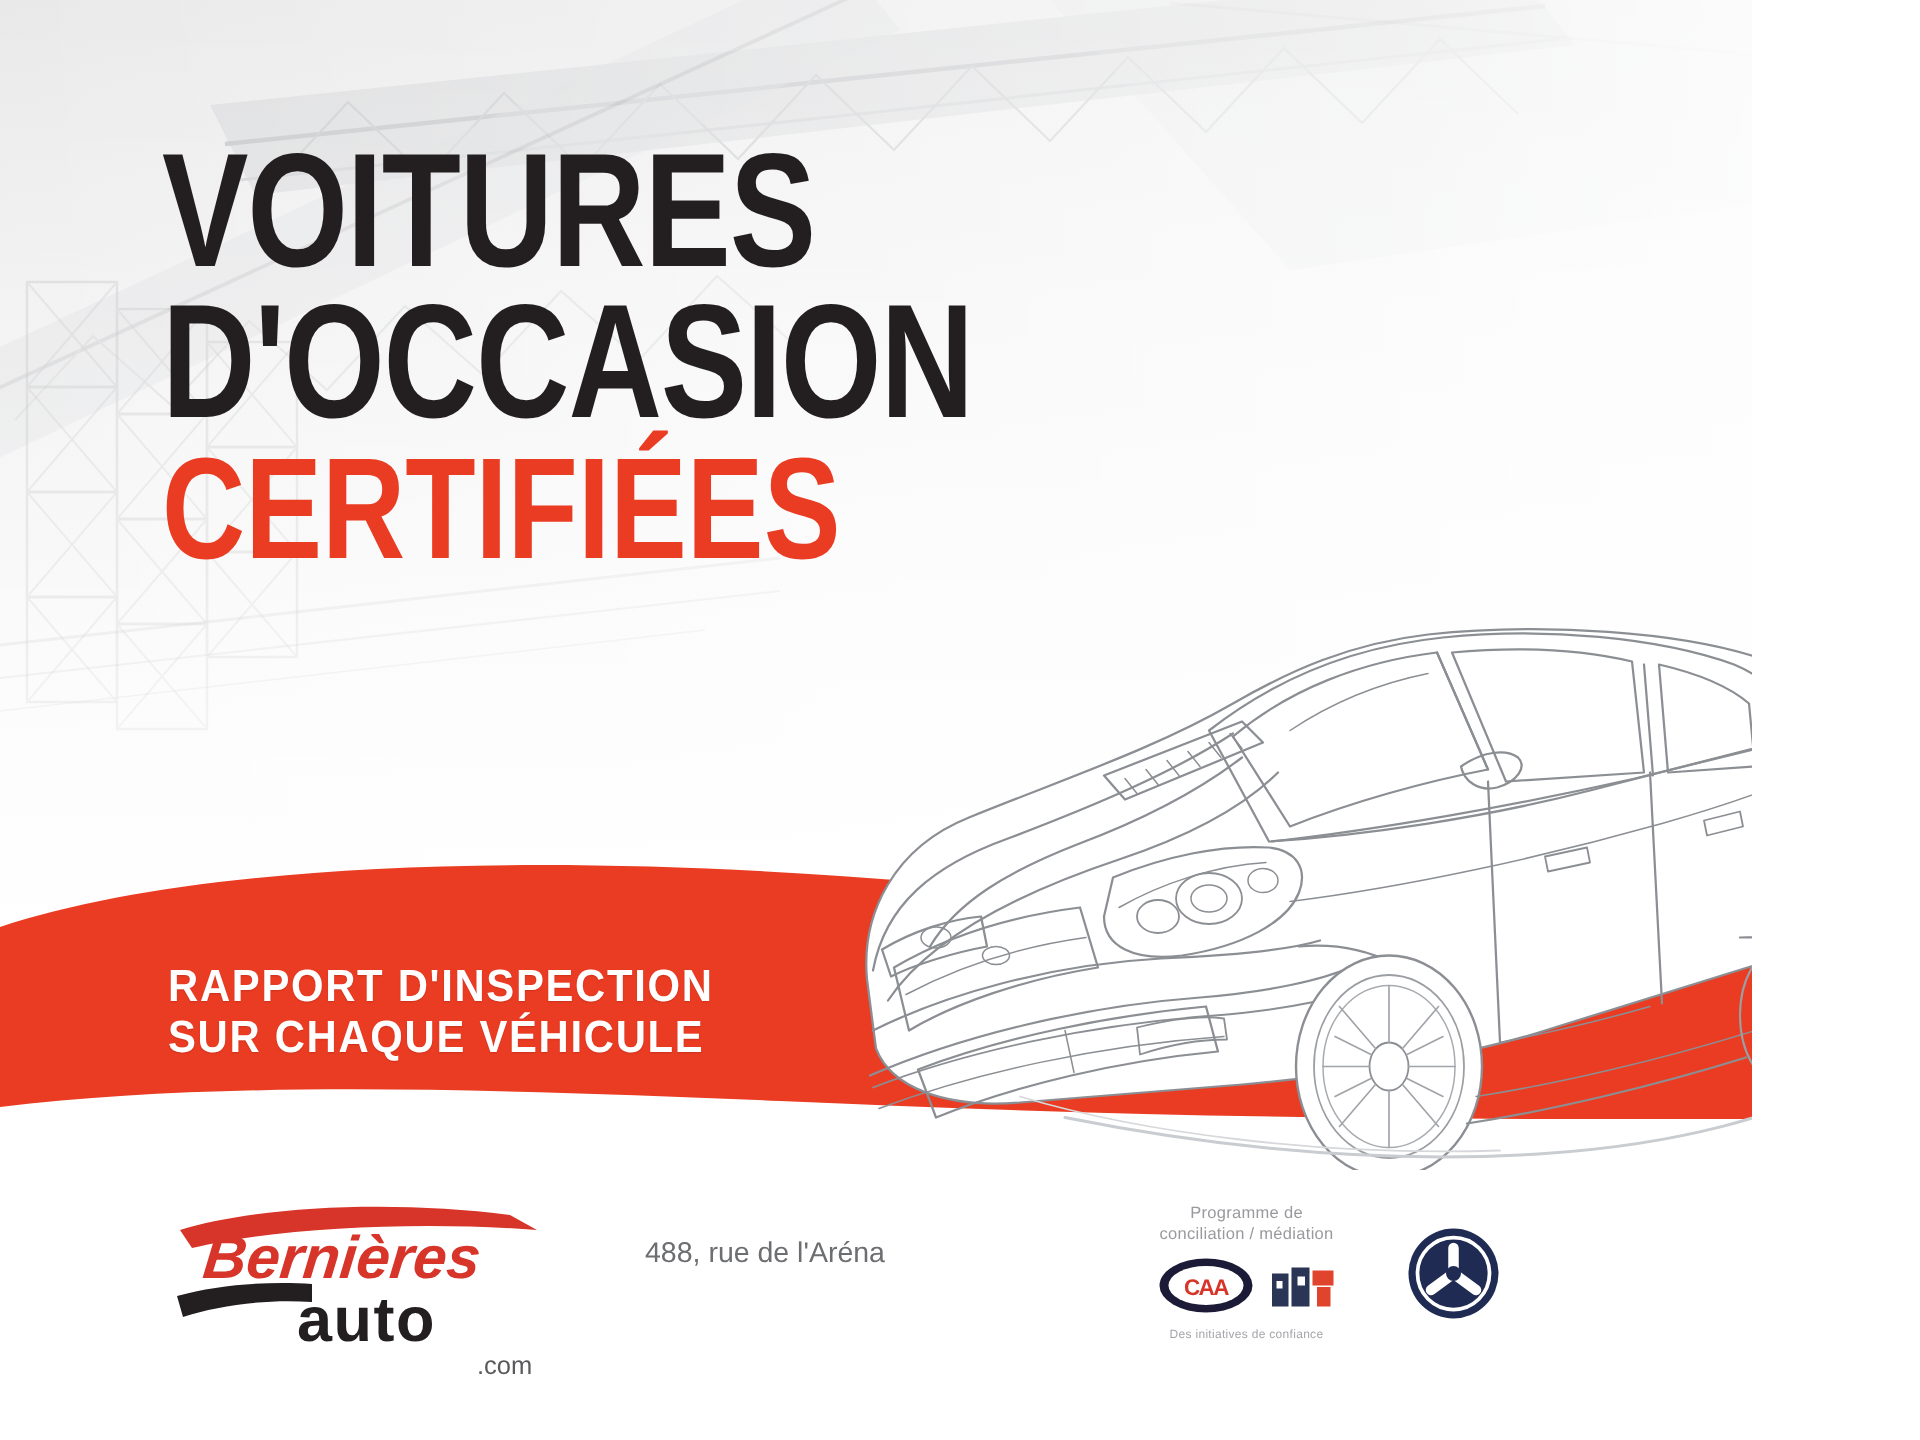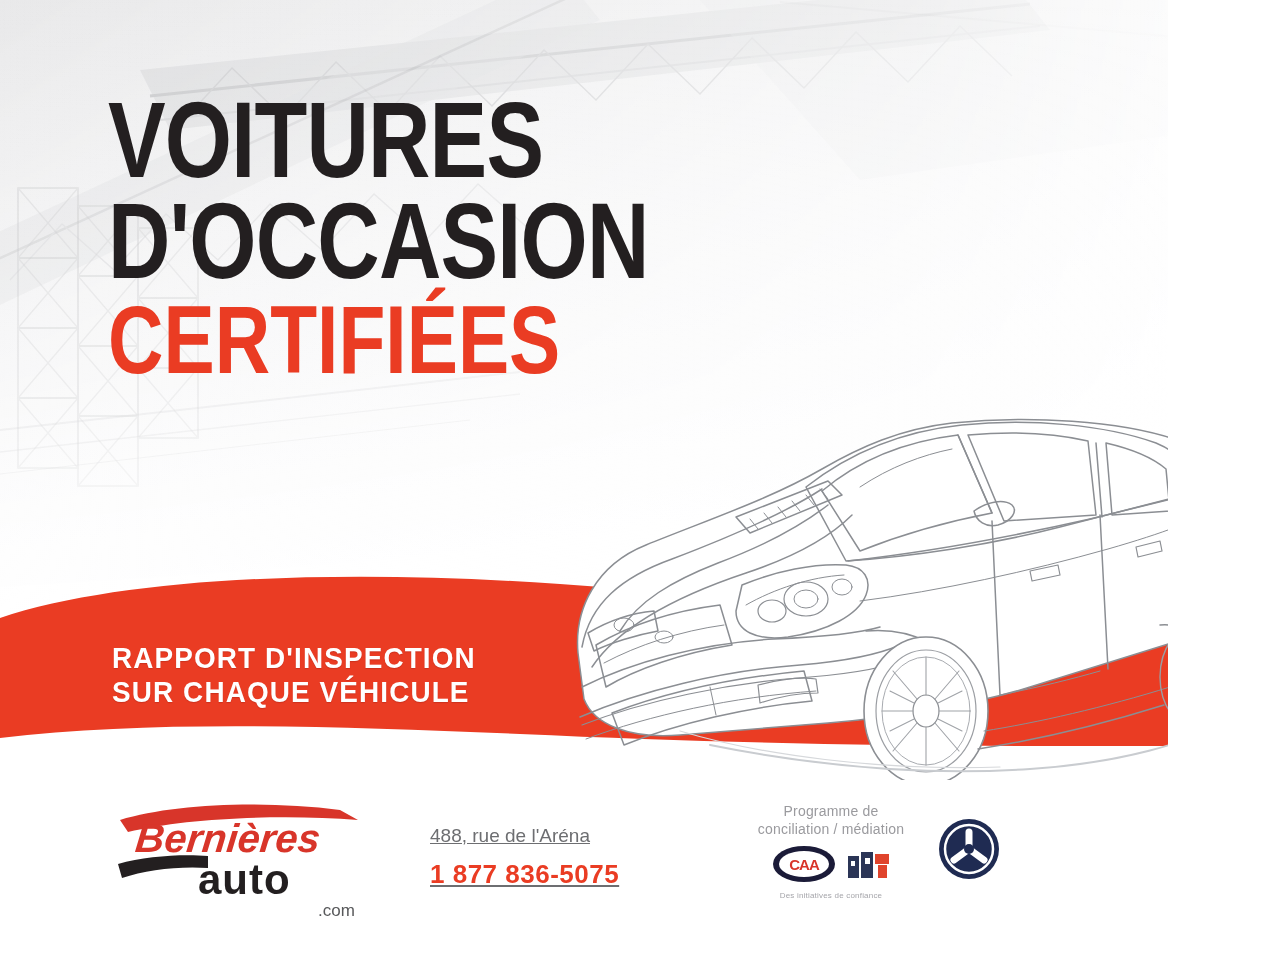--- a/index.html
+++ b/index.html
@@ -84,37 +84,36 @@
   }
   .logo svg{display:block;}
 
   
   .addr{
     position:absolute;left:430px;top:42px;
     color:#6d6e71;
     font-size:19px;
     line-height:1.45;
     white-space:nowrap;
-    text-decoration:underline;
   }
   .addr .phone{
     color:#ea3c23;
     font-weight:bold;
     font-size:26px;
     letter-spacing:.5px;
     margin-top:6px;
   }
 
   
   .caa{
     position:absolute;left:746px;top:22px;width:170px;height:115px;
     text-align:center;
   }
   .caa-cap{
-    font-size:14px;color:#9a9a9e;line-height:1.3;
+    font-size:11px;color:#9a9a9e;line-height:1.3;
     letter-spacing:.2px;
   }
   .caa-logos{
     margin-top:6px;display:flex;align-items:flex-end;justify-content:center;gap:10px;
   }
   .caa-foot{
     margin-top:3px;font-size:8px;color:#a5a5aa;letter-spacing:.2px;
   }
 
   
@@ -405,21 +404,20 @@
         <text x="28" y="54" font-family="'Liberation Sans',sans-serif" font-size="40" font-weight="bold" font-style="italic" fill="#d8352a" transform="skewX(-6)">Bernières</text>
 
         <text x="86" y="96" font-family="'Liberation Sans',sans-serif" font-size="42" font-weight="bold" fill="#231f20" letter-spacing="1">auto</text>
 
         <text x="206" y="118" font-family="'Liberation Sans',sans-serif" font-size="17" fill="#58595b">.com</text>
       </svg>
     </div>
 
     <div class="addr">
       <div>488, rue de l'Aréna</div>
-      <div class="phone">1 877 836-5075</div>
     </div>
 
     <div class="caa">
       <div class="caa-cap">
         <div>Programme de</div>
         <div>conciliation / médiation</div>
       </div>
       <div class="caa-logos">
 
         <span>

